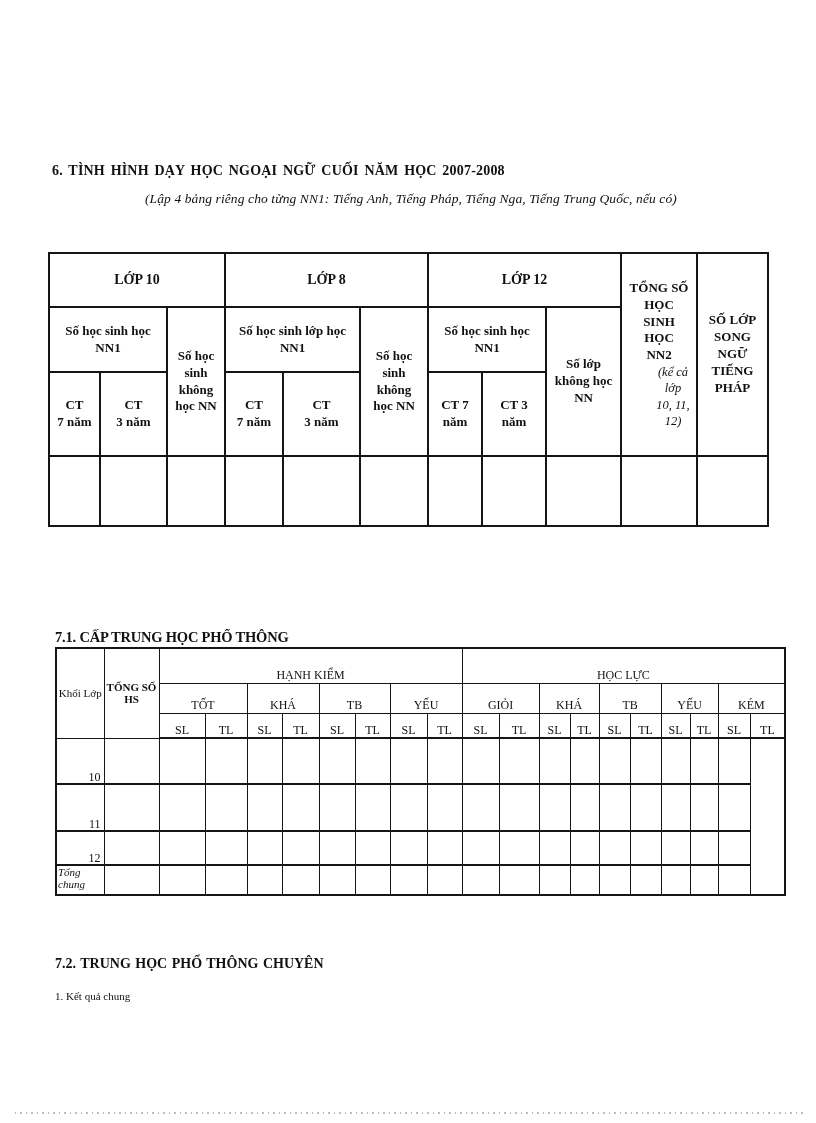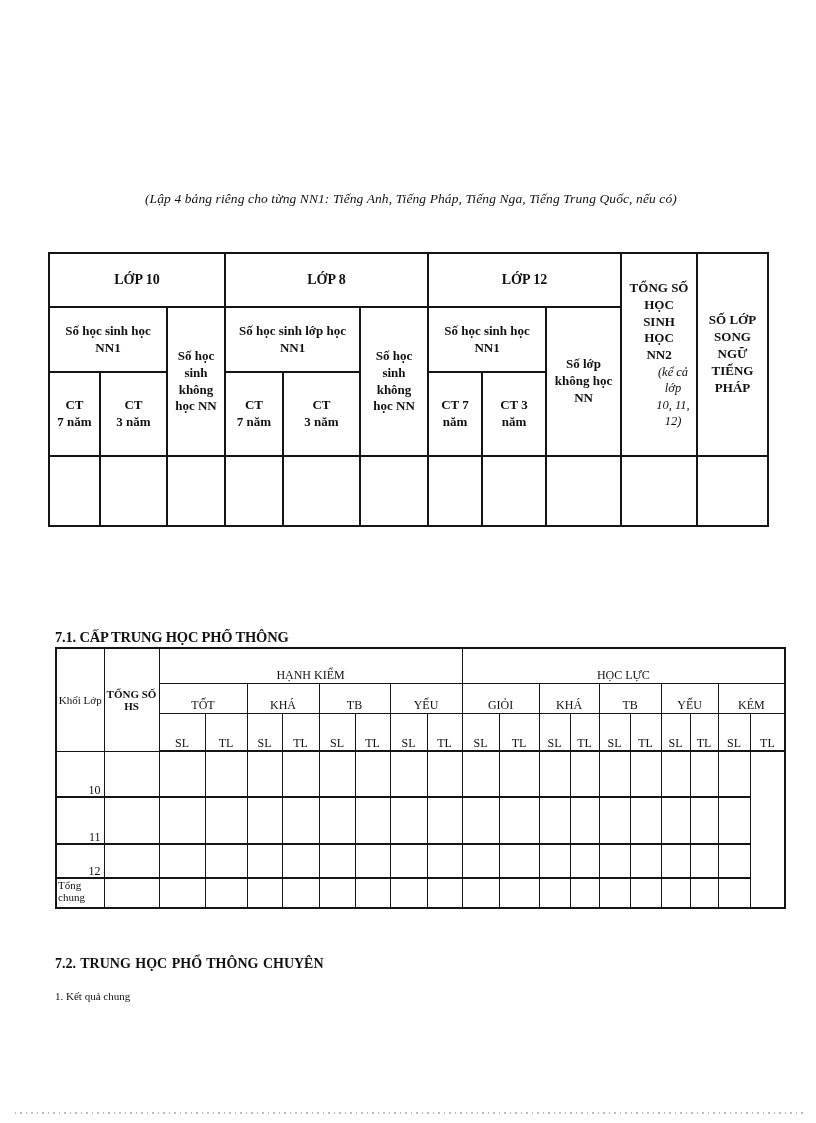--- a/index.html
+++ b/index.html
@@ -70,26 +70,26 @@
     font-size:12px;line-height:1.1;
     padding:0;overflow:hidden;
   }
   .t2 .pre{white-space:pre-line;}
   .t2 td.clipb{vertical-align:bottom;}
   .t2 td.clipb > span{display:inline-block;margin-bottom:-4px;}
   .t2 .khoi{font-size:11px;}
   .t2 .tshs{font-size:11px;font-weight:bold;}
   .t2 tr.hr1{height:35px;}
   .t2 tr.hr2{height:30px;}
-  .t2 tr.hr3{height:38px;}
+  .t2 tr.hr3{height:25px;}
   .t2 tr.hr3 td{border-bottom:2px solid #151515;}
   .t2 tr.d10{height:46px;}
   .t2 tr.d11{height:47px;padding-left:43px;}
   .t2 tr.d12{height:34px;}
-  .t2 tr.dtc{height:30px;}
+  .t2 tr.dtc{height:30px;font-style:italic;}
   .t2 tr.d10 td,.t2 tr.d11 td,.t2 tr.d12 td{border-bottom:2px solid #151515;}
   .t2 td.rowlab{
     text-align:right;vertical-align:bottom;
     padding-right:3px;font-size:12px;line-height:1;
   }
   .t2 td.rowlab > span{display:inline-block;margin-bottom:-2px;}
   .t2 td.totlab{
     text-align:left;vertical-align:top;
     padding-left:1px;font-size:11px;line-height:1.1;
   }
@@ -97,20 +97,21 @@
   .dotline{
     position:absolute;left:15px;top:1112px;width:789px;height:2px;
     background:repeating-linear-gradient(to right,#bdbdbd 0px,#bdbdbd 1.5px,transparent 1.5px,transparent 5.5px);
   }
 </style>
 </head>
 <body>
 
 <div class="page">
 
+  <div class="h-sec6">6. TÌNH HÌNH DẠY HỌC NGOẠI NGỮ CUỐI NĂM HỌC 2007-2008</div>
   <div class="h-sub6">(Lập 4 bảng riêng cho từng NN1: Tiếng Anh, Tiếng Pháp, Tiếng Nga, Tiếng Trung Quốc, nếu có)</div>
 
   <table class="t1">
     <colgroup>
       <col style="width:51px">
         <col style="width:67px">
         <col style="width:58px">
       <col style="width:58px">
         <col style="width:77px">
         <col style="width:68px">

